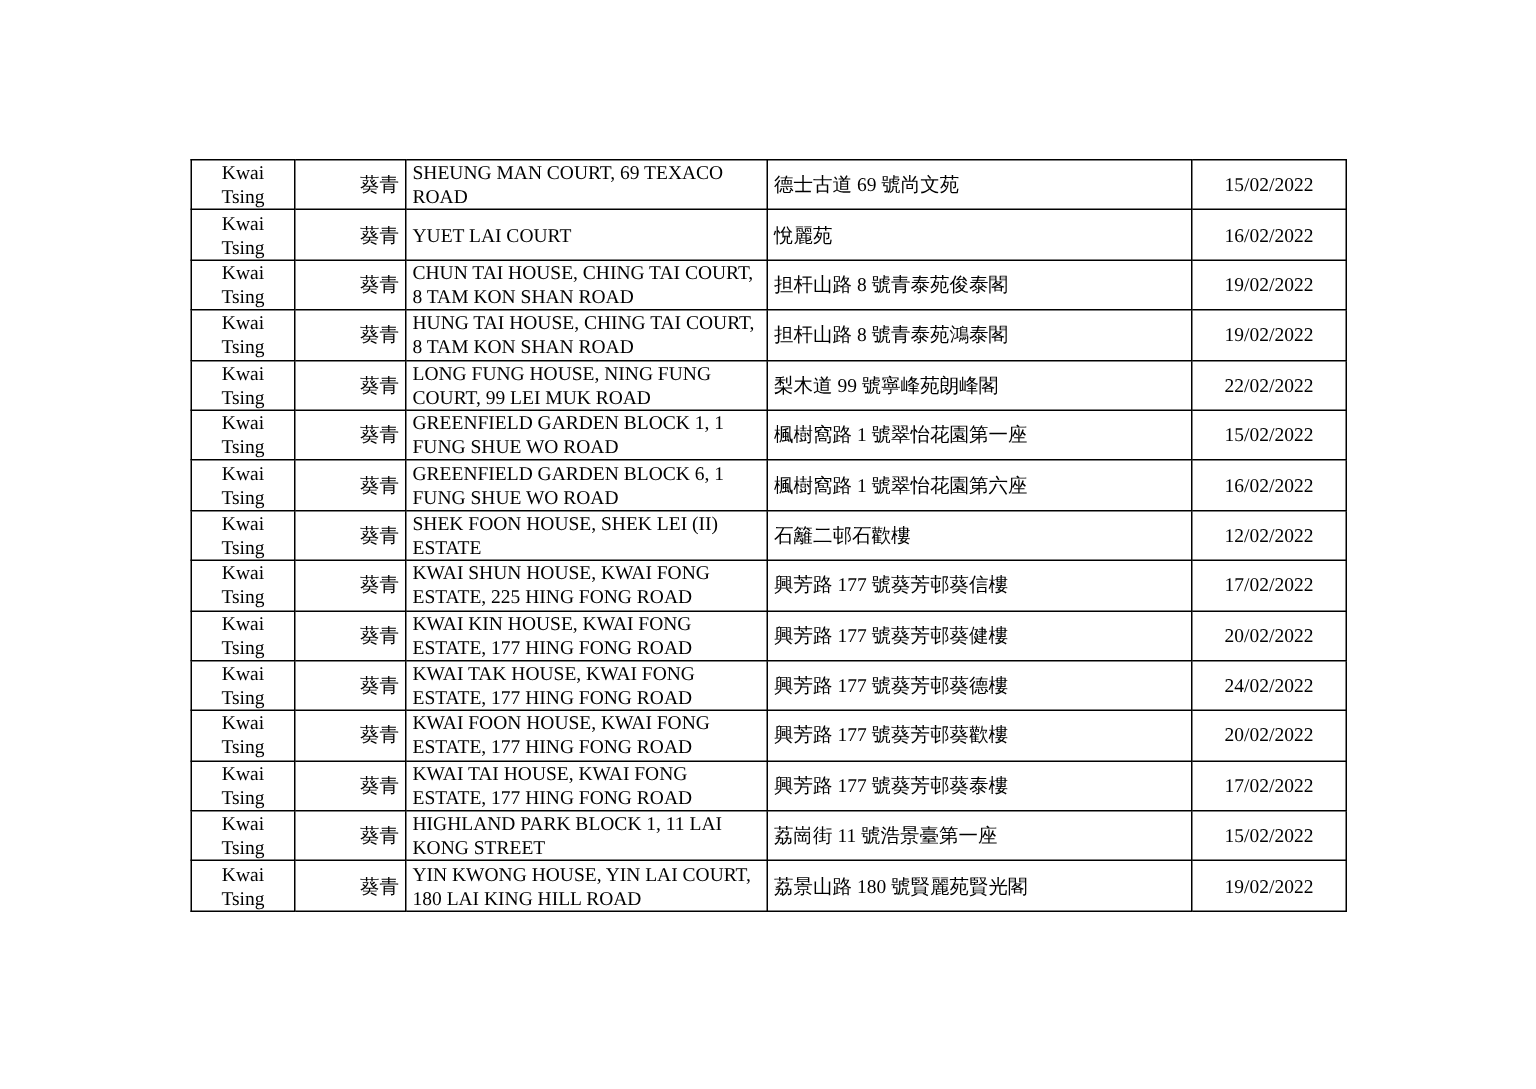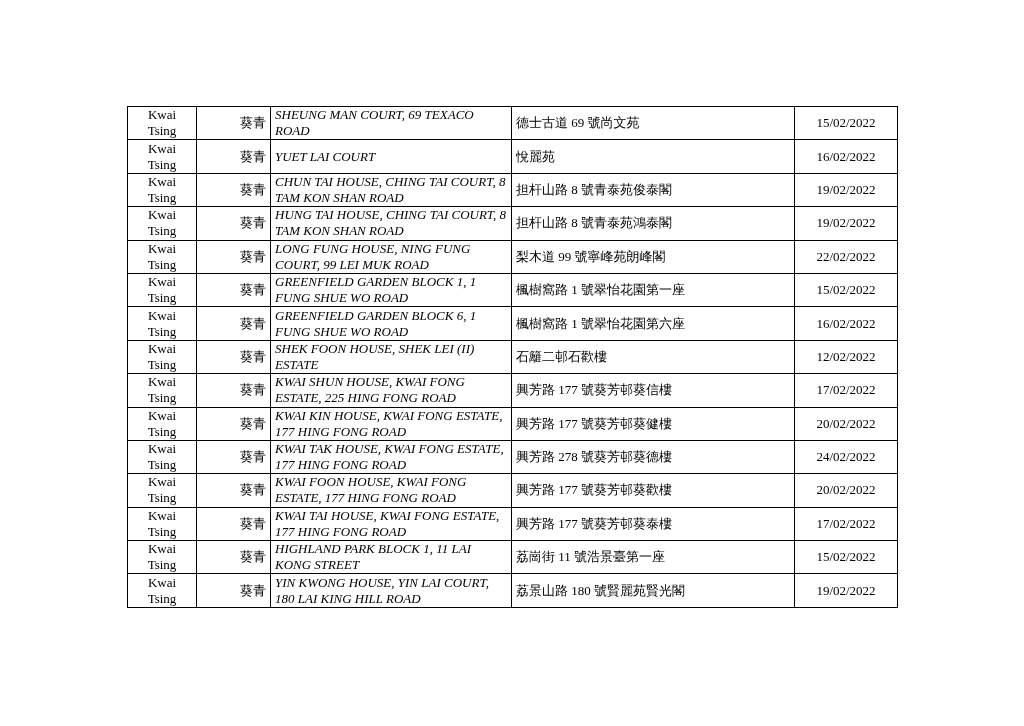--- a/index.html
+++ b/index.html
@@ -37,21 +37,20 @@
     text-align: center;
     word-spacing: 3em; 
     padding: 0 2px;
   }
   td.c-district-zh {
     text-align: right;
     margin-top: 34px;
   }
   td.c-name-en {
     text-align: left;
-    font-style: italic;
   }
   td.c-name-zh {
     text-align: left;
     padding-left: 6px;
     margin-left: 12px;
   }
   td.c-date {
     text-align: center;
     padding: 0 2px;
     border-radius: 14px;
@@ -147,21 +146,21 @@
           <td class="c-district">Kwai Tsing</td>
           <td class="c-district-zh">葵青</td>
           <td class="c-name-en">KWAI KIN HOUSE, KWAI FONG ESTATE, 177 HING FONG ROAD</td>
           <td class="c-name-zh">興芳路 177 號葵芳邨葵健樓</td>
           <td class="c-date">20/02/2022</td>
         </tr>
         <tr>
           <td class="c-district">Kwai Tsing</td>
           <td class="c-district-zh">葵青</td>
           <td class="c-name-en">KWAI TAK HOUSE, KWAI FONG ESTATE, 177 HING FONG ROAD</td>
-          <td class="c-name-zh">興芳路 278 號葵芳邨葵德樓</td>
+          <td class="c-name-zh">興芳路 177 號葵芳邨葵德樓</td>
           <td class="c-date">24/02/2022</td>
         </tr>
         <tr>
           <td class="c-district">Kwai Tsing</td>
           <td class="c-district-zh">葵青</td>
           <td class="c-name-en">KWAI FOON HOUSE, KWAI FONG ESTATE, 177 HING FONG ROAD</td>
           <td class="c-name-zh">興芳路 177 號葵芳邨葵歡樓</td>
           <td class="c-date">20/02/2022</td>
         </tr>
         <tr>

